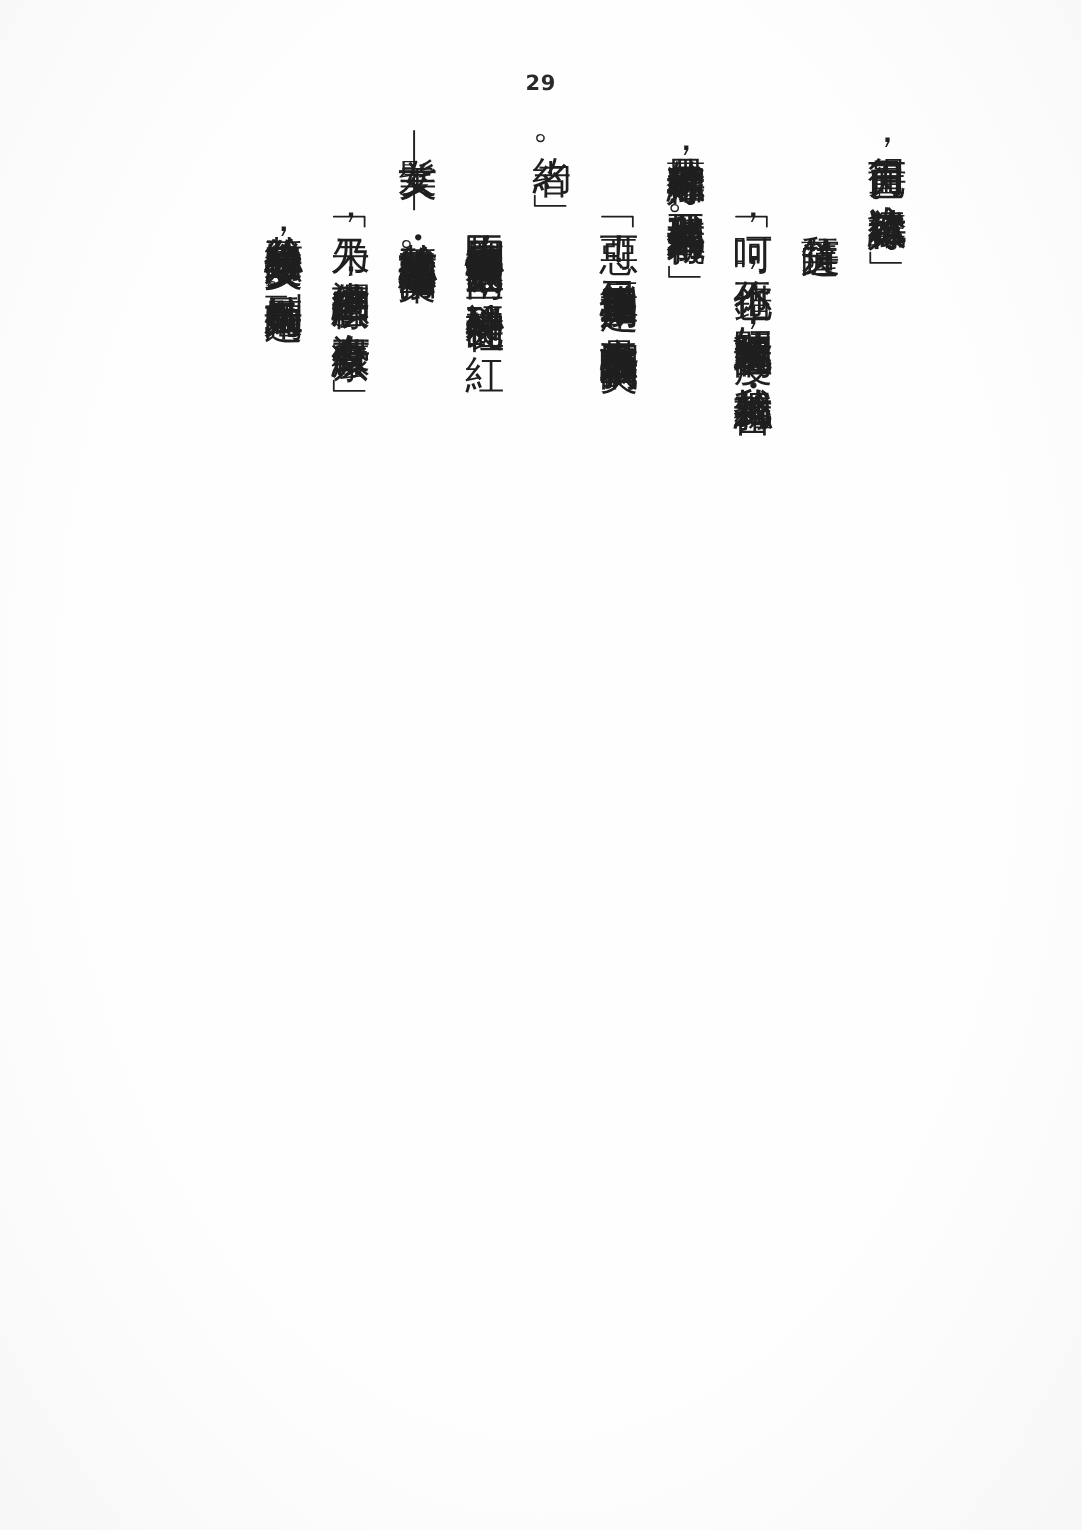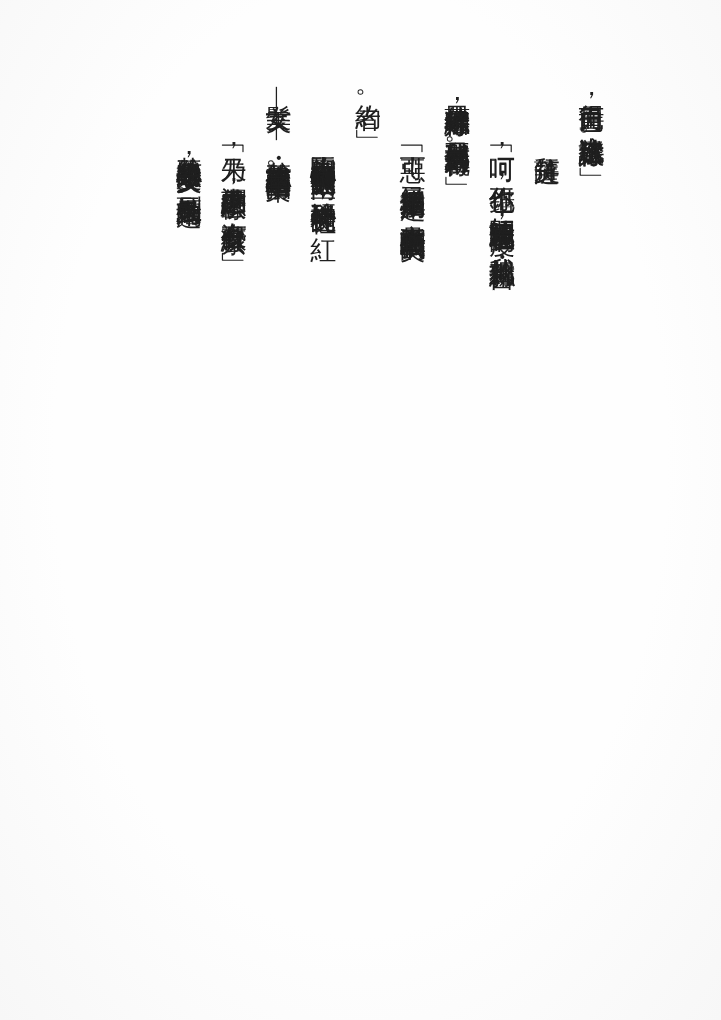--- a/index.html
+++ b/index.html
@@ -51,20 +51,21 @@
   }
   .para.indent {
     text-indent: 2em; 
   }
 </style>
 </head>
 <body>
 
 <div class="page">
 
+  <div class="page-number">29</div>
 
   <div class="text-block">
     <p class="para">得力量而已，這次就讓給你好了。」</p>
     <p class="para indent">拜薩笑道</p>
     <p class="para indent">「呵呵，你也不錯，短短時間就達到了現在的程度，我就把莉雅絲・吉
 蒙里的狩獵權給你好了，我只要那個姬島朱乃就行了。」</p>
     <p class="para indent">「可惡！已經是這個星期第四起了！究竟是誰在不斷屠殺我們的契
 約者。」</p>
     <p class="para indent">駒王學園舊校舍神秘學研究社的活動室內，神秘學研究社的社長，紅
 髮美女——莉雅絲・吉蒙里怒不可遏的拍向桌子。</p>

